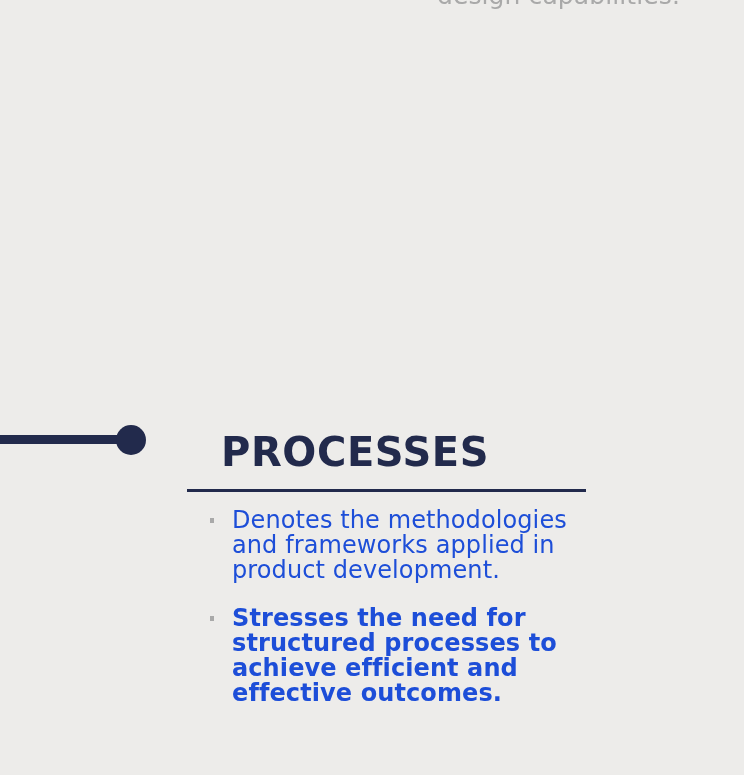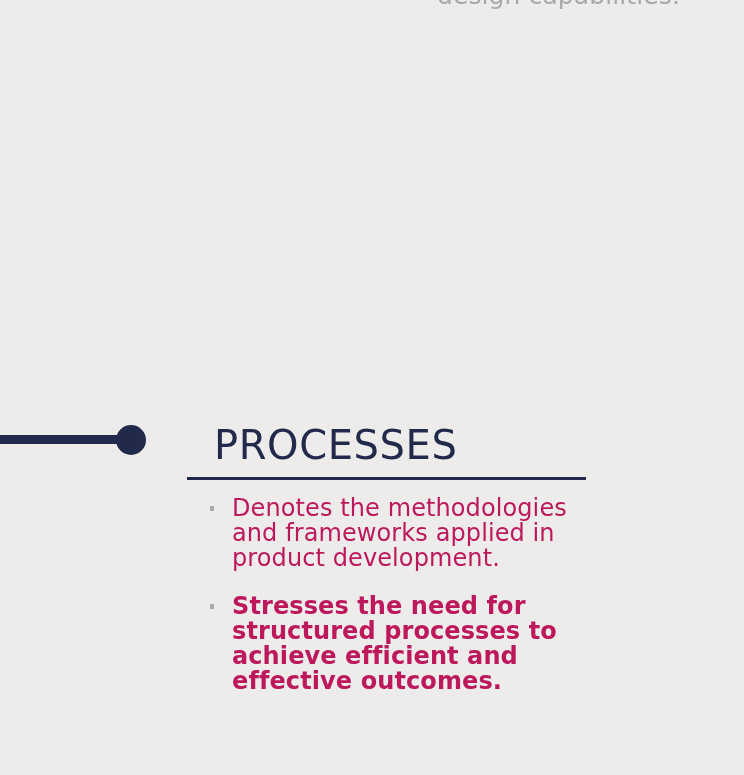--- a/index.html
+++ b/index.html
@@ -63,46 +63,46 @@
   }
 
   
   .content {
     position: absolute;
     left: 187px;
     top: 415px;
     width: 420px;
   }
   .heading {
-    margin: 7px;
+    margin: 14px;
     padding: 0 0 0 20px;
     color: #222a4c;
     font-size: 40px;
     line-height: 46px;
-    font-weight: 400;
+    font-weight: 700;
     letter-spacing: 0.6px;
     font-family: "DejaVu Sans", sans-serif;
   }
   .rule {
     margin-top: 9px;
     width: 399px;
     height: 3px;
     background: #222a4c;
   }
 
   .bullets {
     list-style: none;
     margin: 16px 0 0 0;
     padding: 0 0 0 20px;
   }
   .bullet-item {
     position: relative;
     padding-left: 25px;
     margin-bottom: 23px;
-    color: #be185d;
+    color: #1d4ed8;
     font-size: 24px;
     line-height: 25px;
     letter-spacing: 0.1px;
     font-family: "DejaVu Sans", sans-serif;
   }
   .bullet-item:last-child {
     margin-bottom: 0;
     font-weight: bold;
   }
   .bullet-marker {

